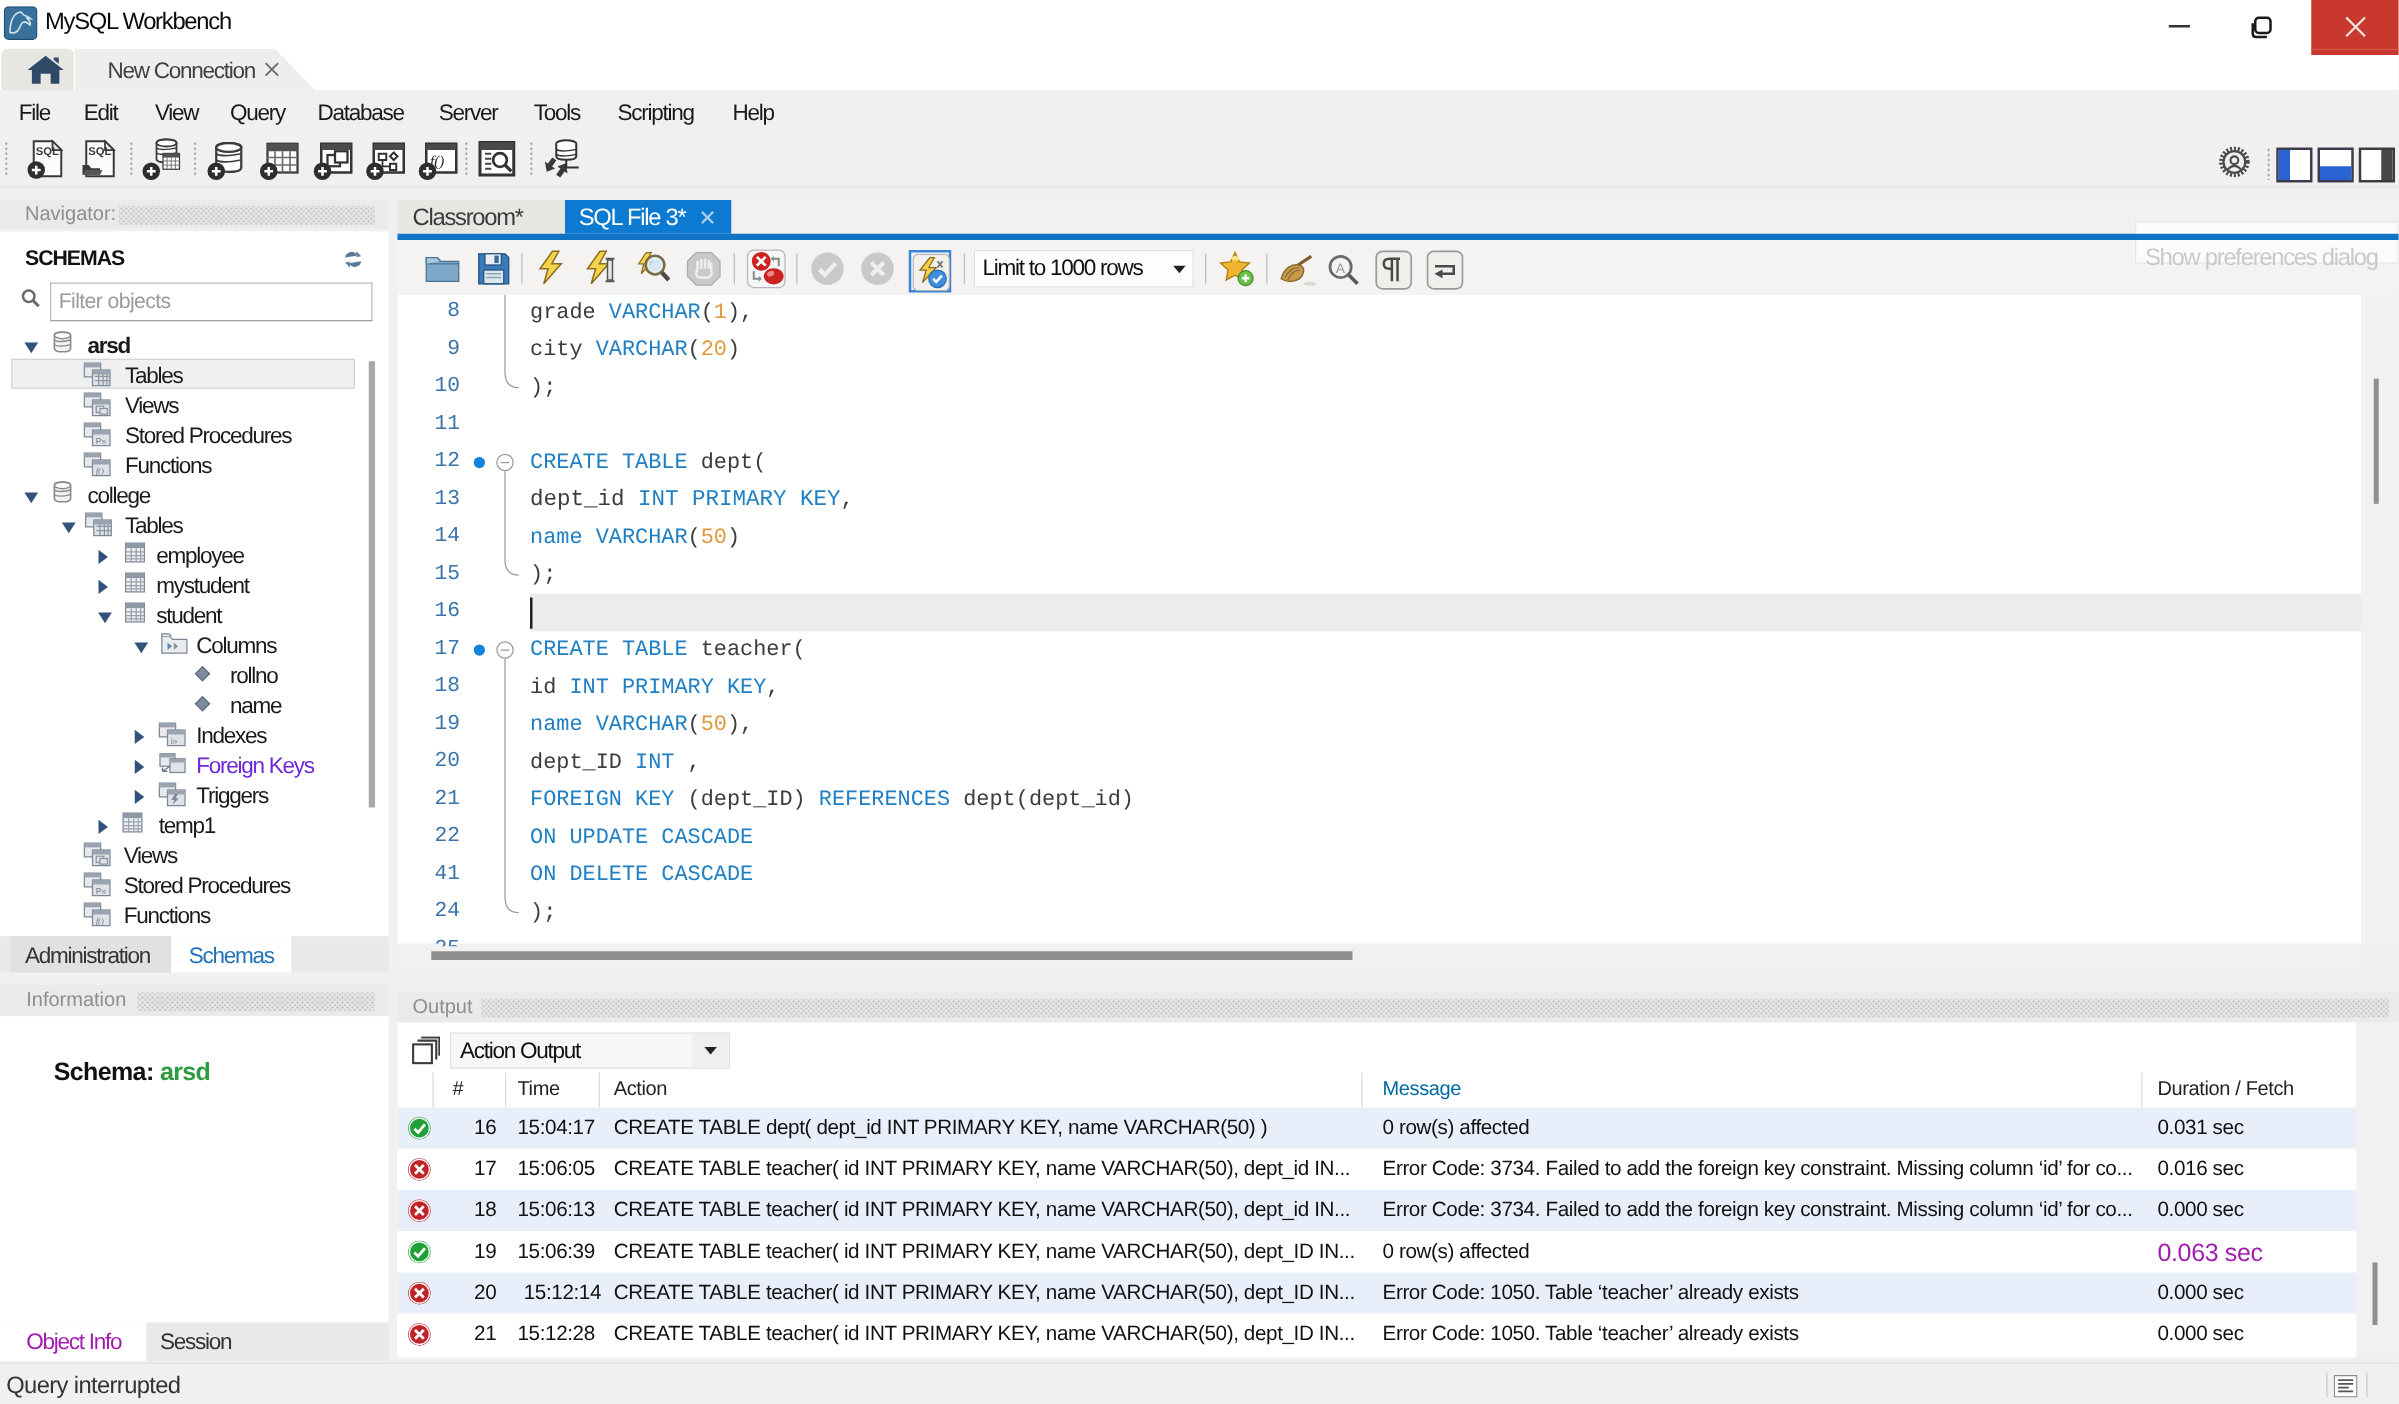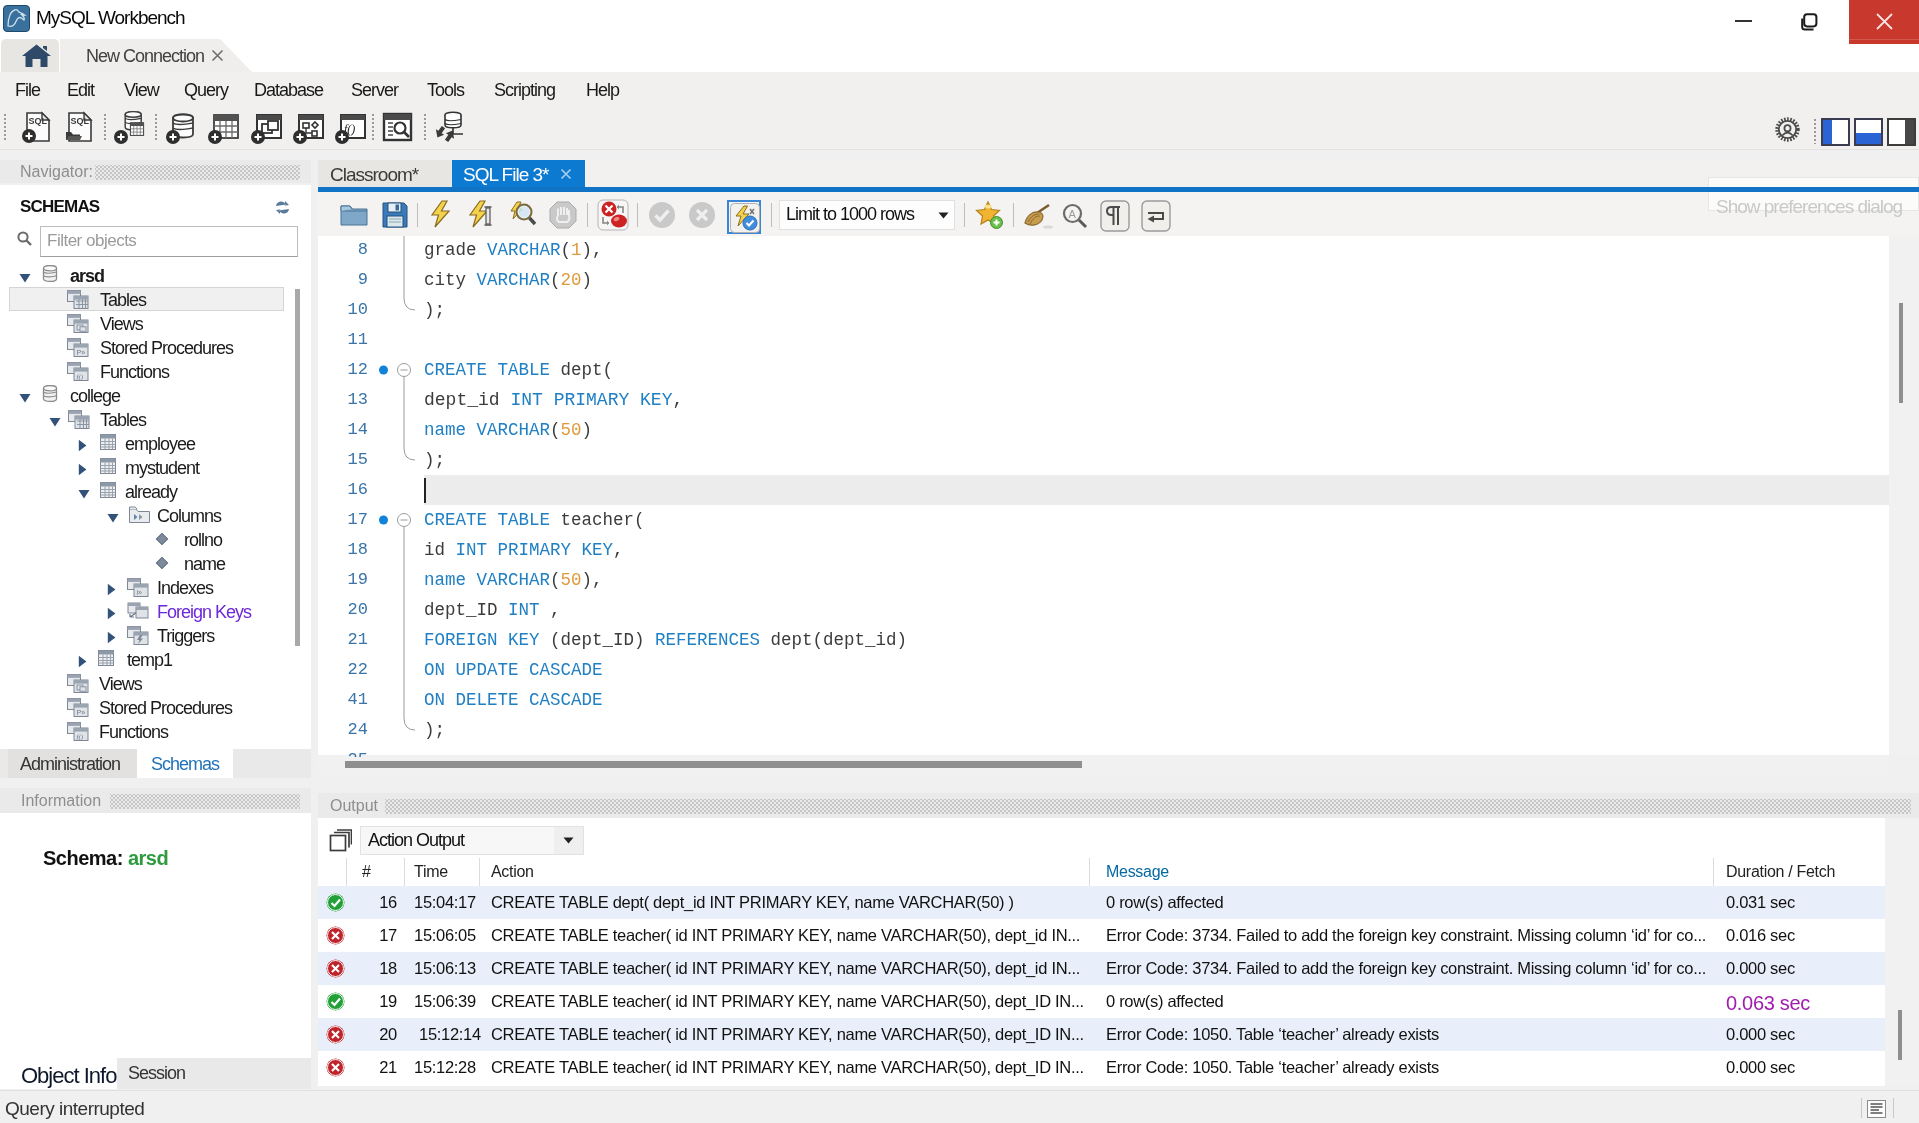--- a/index.html
+++ b/index.html
@@ -272,21 +272,21 @@
     </svg></div>
 <div class="ab" style="left:125px;top:458px;font-size:18px;letter-spacing:-1px;color:#1a1a1a;">mystudent</div>
 <svg class="ab" style="left:78px;top:489px;" width="12" height="10" viewBox="0 0 12 10">
     <path d="M0.5 1 L11.5 1 L6 9.5 Z" fill="#33527a"></path>
   </svg>
 <div class="ab" style="left:98px;top:480px;"><svg width="20" height="20" viewBox="0 0 20 20">
       <rect x="2.5" y="2.5" width="15" height="15" fill="#eef0f2" stroke="#7d8796"></rect>
       <rect x="2.5" y="2.5" width="15" height="4" fill="#8e99a7"></rect>
       <path d="M2.5 9.5 L17.5 9.5 M2.5 12.5 L17.5 12.5 M2.5 15 L17.5 15 M7 6.5 L7 17.5 M11 6.5 L11 17.5 M14.5 6.5 L14.5 17.5" stroke="#98a1ad" stroke-width="1"></path>
     </svg></div>
-<div class="ab" style="left:125px;top:482px;font-size:18px;letter-spacing:-1px;color:#1a1a1a;">already</div>
+<div class="ab" style="left:125px;top:482px;font-size:18px;letter-spacing:-1px;color:#1a1a1a;">student</div>
 <svg class="ab" style="left:107px;top:513px;" width="12" height="10" viewBox="0 0 12 10">
     <path d="M0.5 1 L11.5 1 L6 9.5 Z" fill="#33527a"></path>
   </svg>
 <div class="ab" style="left:128px;top:505px;"><svg width="23" height="19" viewBox="0 0 23 19">
       <path d="M1.5 4 L8 4 L10 6.5 L21.5 6.5 L21.5 17.5 L1.5 17.5 Z" fill="#e9ebee" stroke="#7d8796"></path>
       <path d="M1.5 4 L1.5 2 L7.2 2 L9 4" fill="#e9ebee" stroke="#7d8796"></path>
       <path d="M6 9 L9.5 12 L6 15 Z" fill="#5f84ad"></path>
       <path d="M11 9 L14.5 12 L11 15 Z" fill="#8b95a2"></path>
     </svg></div>
 <div class="ab" style="left:157px;top:506px;font-size:18px;letter-spacing:-1px;color:#1a1a1a;">Columns</div>
@@ -374,21 +374,21 @@
 <div class="ab" style="left:151px;top:754px;font-size:18px;letter-spacing:-1px;color:#2272ba;">Schemas</div>
 
 <div class="ab band" style="left:0;top:788px;width:311px;height:25px;"></div>
 <div class="ab" style="left:21px;top:792px;font-size:16px;color:#8e8e8e;">Information</div>
 <div class="ab dots" style="left:110px;top:794px;width:190px;height:15px;"></div>
 <div class="ab" style="left:0;top:813px;width:311px;height:245px;background:#fff;"></div>
 <div class="ab" style="left:43px;top:847px;font-size:20px;letter-spacing:-0.5px;font-weight:bold;color:#111;">Schema: <span style="color:#2e9b3f;">arsd</span></div>
 
 <div class="ab" style="left:0;top:1058px;width:311px;height:31px;background:#e9e9e9;"></div>
 <div class="ab" style="left:0;top:1058px;width:117px;height:31px;background:#ffffff;"></div>
-<div class="ab" style="left:21px;top:1063px;font-size:22px;letter-spacing:-1px;color:#0f172a;">Object Info</div>
+<div class="ab" style="left:21px;top:1063px;font-size:18px;letter-spacing:-1px;color:#a21caf;">Object Info</div>
 <div class="ab" style="left:128px;top:1063px;font-size:18px;letter-spacing:-1px;color:#333;">Session</div>
 
 <div class="ab" style="left:318px;top:160px;width:1601px;height:27px;background:#f2f1f0;"></div>
 <div class="ab" style="left:318px;top:160px;width:134px;height:27px;background:#e8e6e3;"></div>
 <div class="ab" style="left:330px;top:164px;font-size:19px;letter-spacing:-1px;color:#3b3b3b;">Classroom*</div>
 <div class="ab" style="left:452px;top:160px;width:133px;height:27px;background:#0d7ad1;"></div>
 <div class="ab" style="left:463px;top:164px;font-size:19px;letter-spacing:-1px;color:#fff;">SQL File 3*</div>
 <svg class="ab" style="left:560px;top:168px;" width="12" height="12" viewBox="0 0 12 12">
  <path d="M1.5 1.5 L10.5 10.5 M10.5 1.5 L1.5 10.5" stroke="#a9cdea" stroke-width="1.7"></path>
   </svg>

